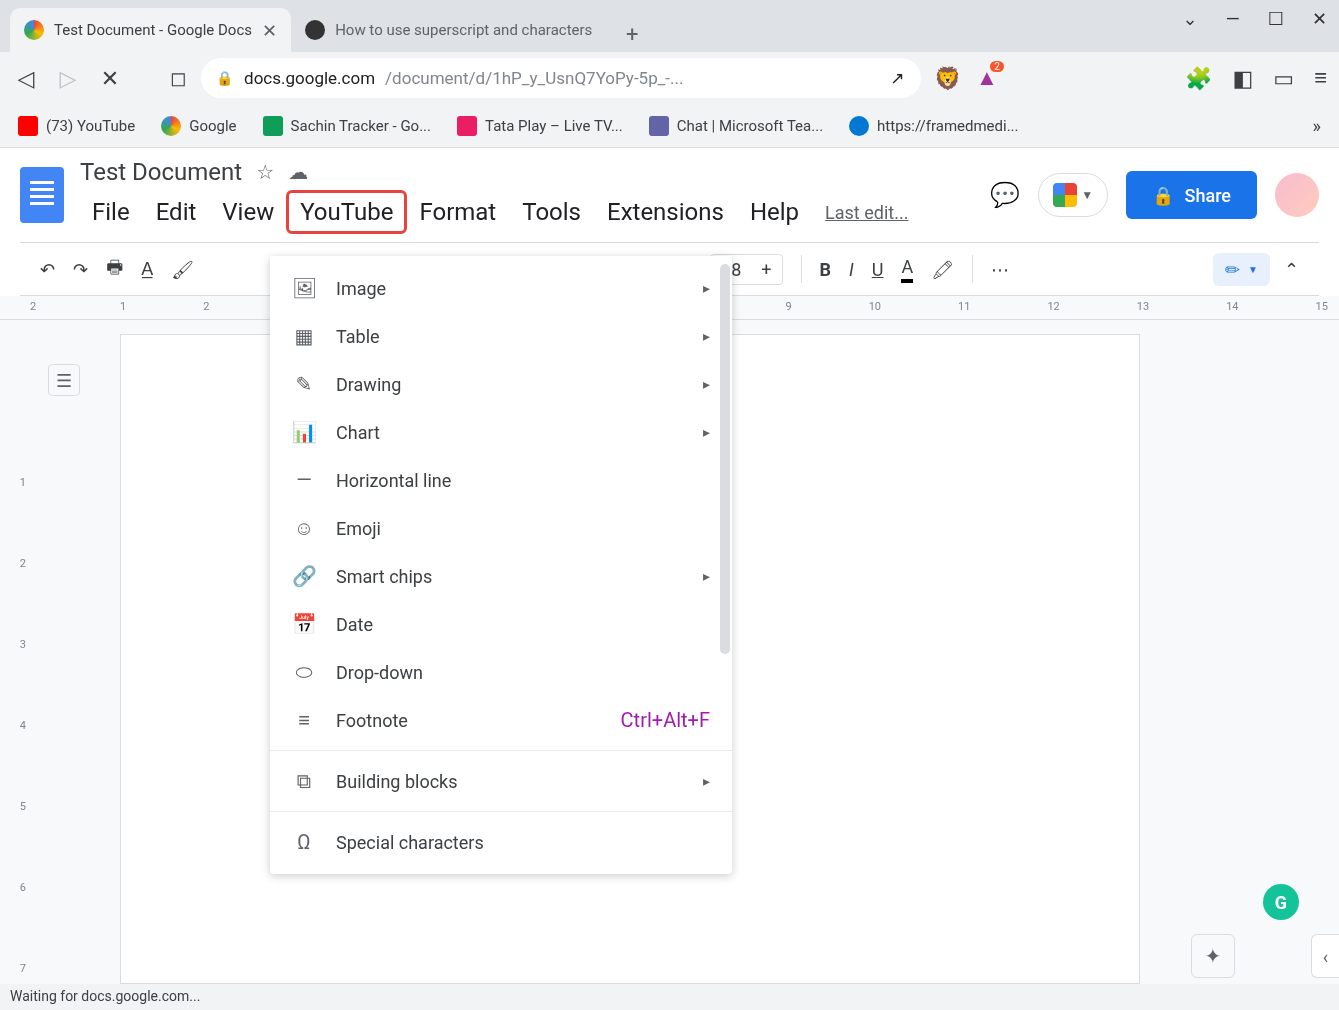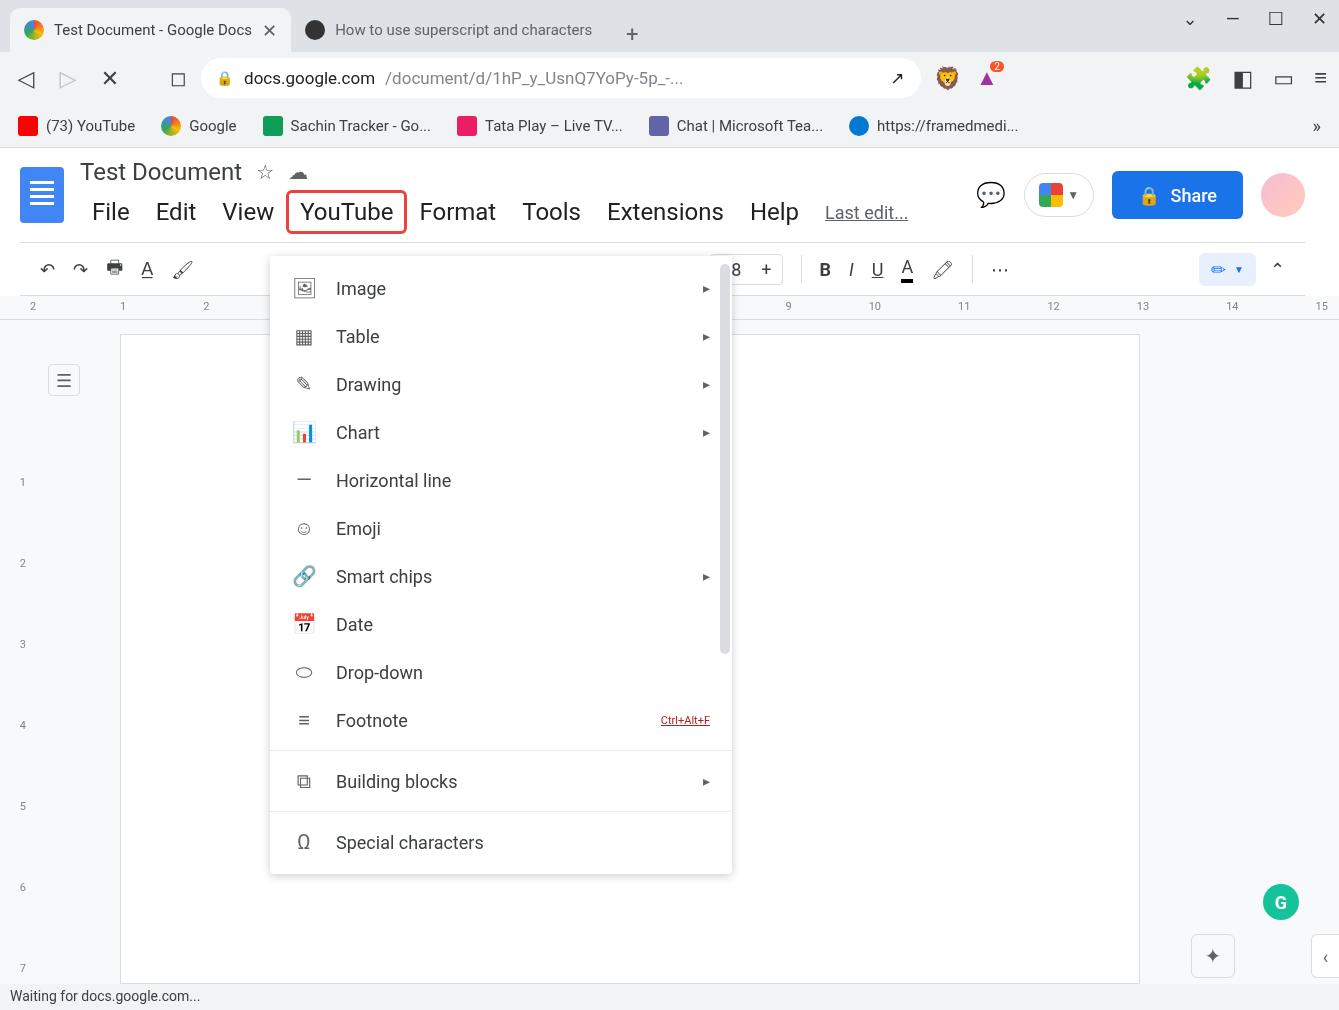--- a/index.html
+++ b/index.html
@@ -25,21 +25,21 @@
 .omnibox .lock { font-size: 14px; }
 .omnibox .url-secondary { color: #80868b; }
 .nav-right { margin-left: auto; display: flex; gap: 20px; align-items: center; }
 .nav-right span { font-size: 22px; color: #3c4043; }
 
 .bookmarks-bar { background: #f1f3f4; height: 44px; display: flex; align-items: center; padding: 0 18px; gap: 26px; border-bottom: 1px solid #dadce0; }
 .bm-item { display: flex; align-items: center; gap: 8px; font-size: 15px; color: #3c4043; }
 .bm-icon { width: 20px; height: 20px; border-radius: 3px; flex-shrink: 0; }
 
 
-.docs-header { background: #fff; padding: 10px 34px 0 20px; position: relative; }
+.docs-header { background: #fff; padding: 10px 20px 0 20px; position: relative; }
 .docs-top-row { display: flex; align-items: center; gap: 16px; }
 .docs-logo { width: 44px; height: 56px; background: #4285f4; border-radius: 4px; position: relative; }
 .docs-logo::before { content:""; position:absolute; left:10px; top:14px; width:24px; height:3px; background:#fff; box-shadow: 0 7px 0 #fff, 0 14px 0 #fff, 0 21px 0 #fff; }
 .doc-title-area { flex: 1; }
 .doc-title-row { display: flex; align-items: center; gap: 14px; }
 .doc-title { font-size: 24px; color: #3c4043; }
 .star-icon, .cloud-icon { font-size: 20px; color: #5f6368; }
 .menu-bar { display: flex; gap: 2px; margin-top: 6px; align-items: center; }
 .menu-item { padding: 6px 12px; font-size: 24px; color: #202124; border-radius: 4px; }
 .menu-item.active { outline: 3px solid #e8433e; outline-offset: -1px; }
@@ -70,21 +70,21 @@
 .outline-btn { position: absolute; left: 48px; top: 44px; width: 32px; height: 32px; border: 1px solid #dadce0; border-radius: 4px; display:flex; align-items:center; justify-content:center; color:#5f6368; font-size:18px; }
 .vruler { position:absolute; left: 8px; top: 20px; font-size: 11px; color:#80868b; display:flex; flex-direction:column; gap: 68px; align-items:flex-end; width: 18px; }
 .cursor-line { position: absolute; left: 258px; top: 160px; width: 2px; height: 28px; background: #000; }
 
 
 .dropdown { position: absolute; left: 270px; top: 256px; width: 462px; background: #fff; box-shadow: 0 2px 10px rgba(0,0,0,.2); border-radius: 0 0 4px 4px; z-index: 100; padding: 8px 0; }
 .dd-item { display: flex; align-items: center; height: 48px; padding: 0 22px; font-size: 18px; color: #3c4043; gap: 20px; position: relative; }
 .dd-item:hover, .dd-item.hovered { background: #f1f3f4; }
 .dd-item .dd-icon { width: 24px; font-size: 20px; color: #5f6368; text-align:center; }
 .dd-item .chevron { margin-left: auto; font-size: 14px; color: #5f6368; }
-.dd-item .shortcut { margin-left: auto; font-size: 11px; color: #b91c1c; text-decoration: underline; }
+.dd-item .shortcut { margin-left: auto; font-size: 20px; color: #a21caf; }
 .dd-divider { height: 1px; background: #e8eaed; margin: 6px 0; }
 .dd-item.red-box { outline: 4px solid #e8433e; outline-offset: -2px; }
 .dd-scrollbar { position: absolute; right: 2px; top: 8px; width: 10px; height: 390px; background: #dadce0; border-radius: 5px; }
 
 
 .status-bar { position: absolute; bottom: 0; left: 0; height: 26px; background: #f1f3f4; font-size: 14px; color: #3c4043; padding: 4px 10px; width: 100%; }
 .grammarly { position: absolute; right: 40px; bottom: 90px; width: 36px; height: 36px; border-radius: 50%; background: #15c39a; color:#fff; display:flex; align-items:center; justify-content:center; font-weight:bold; font-size:18px; }
 .explore-btn { position: absolute; right: 104px; bottom: 32px; width: 44px; height: 44px; border: 1px solid #dadce0; border-radius: 6px; background:#f8f9fa; display:flex; align-items:center; justify-content:center; font-size:20px; color:#5f6368; }
 .side-collapse { position: absolute; right: 0; bottom: 32px; width: 28px; height: 44px; border: 1px solid #dadce0; border-right:none; border-radius: 6px 0 0 6px; background:#fff; display:flex; align-items:center; justify-content:center; font-size:18px; color:#5f6368; }
 

